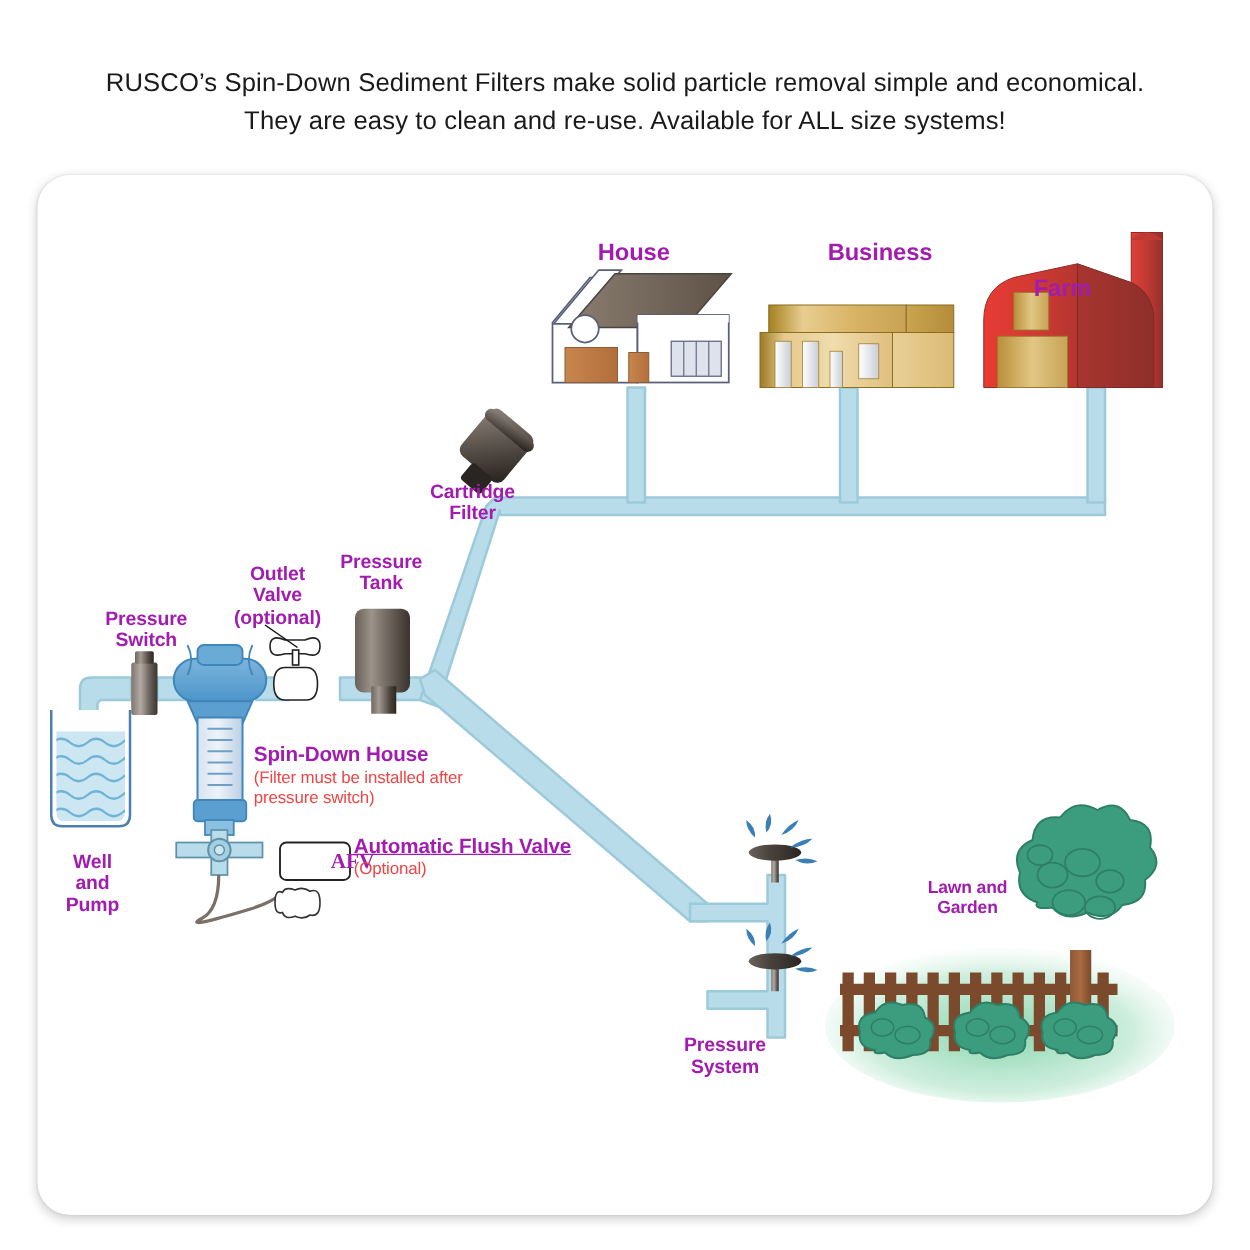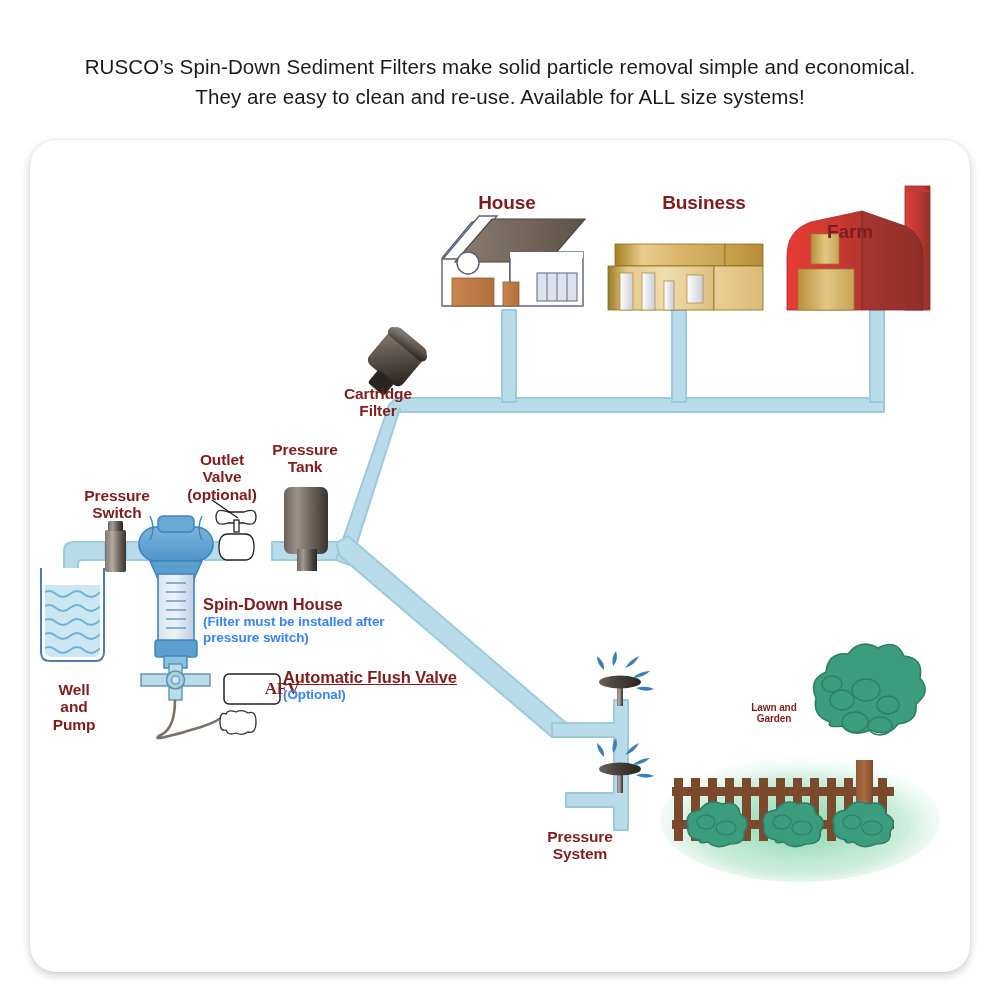--- a/index.html
+++ b/index.html
@@ -33,31 +33,31 @@
     border-radius:26px;
     box-shadow:0 3px 9px rgba(0,0,0,0.20), 0 0 2px rgba(0,0,0,0.10);
   }
 
   .stage{position:absolute;left:30px;top:140px;width:940px;height:832px;overflow:hidden;border-radius:26px;}
   .stage svg{display:block;}
 
   .lbl{
     position:absolute;
     font-weight:bold;
-    color:#7f1d1d;
+    color:#a21caf;
     line-height:1.12;
     text-align:center;
     white-space:pre-line;
     letter-spacing:-0.1px;
   }
   .lbl.left{text-align:left;}
   .sub{
     position:absolute;
-    font-weight:bold;
-    color:#3b82f6;
+    font-weight:normal;
+    color:#ef4444;
     line-height:1.18;
     white-space:pre-line;
     letter-spacing:-0.1px;
   }
 </style>
 </head>
 <body>
 
 <div id="root">
 
@@ -414,16 +414,16 @@
 
   <div class="lbl" style="left:254px;top:679px;width:56px;font-size:17px;font-family:Liberation Serif, serif;">AFV</div>
 
   <div class="lbl left" style="left:283px;top:668px;width:280px;font-size:16.5px;text-decoration:underline;">Automatic Flush Valve</div>
 
   <div class="sub" style="left:283px;top:687px;width:140px;font-size:13.5px;">(Optional)</div>
 
   <div class="lbl" style="left:522px;top:828px;width:116px;font-size:15.5px;">Pressure
 System</div>
 
-  <div class="lbl" style="left:712px;top:702px;width:124px;font-size:10px;">Lawn and
+  <div class="lbl" style="left:712px;top:702px;width:124px;font-size:14px;">Lawn and
 Garden</div>
 
 </div>
 
 </body></html>

